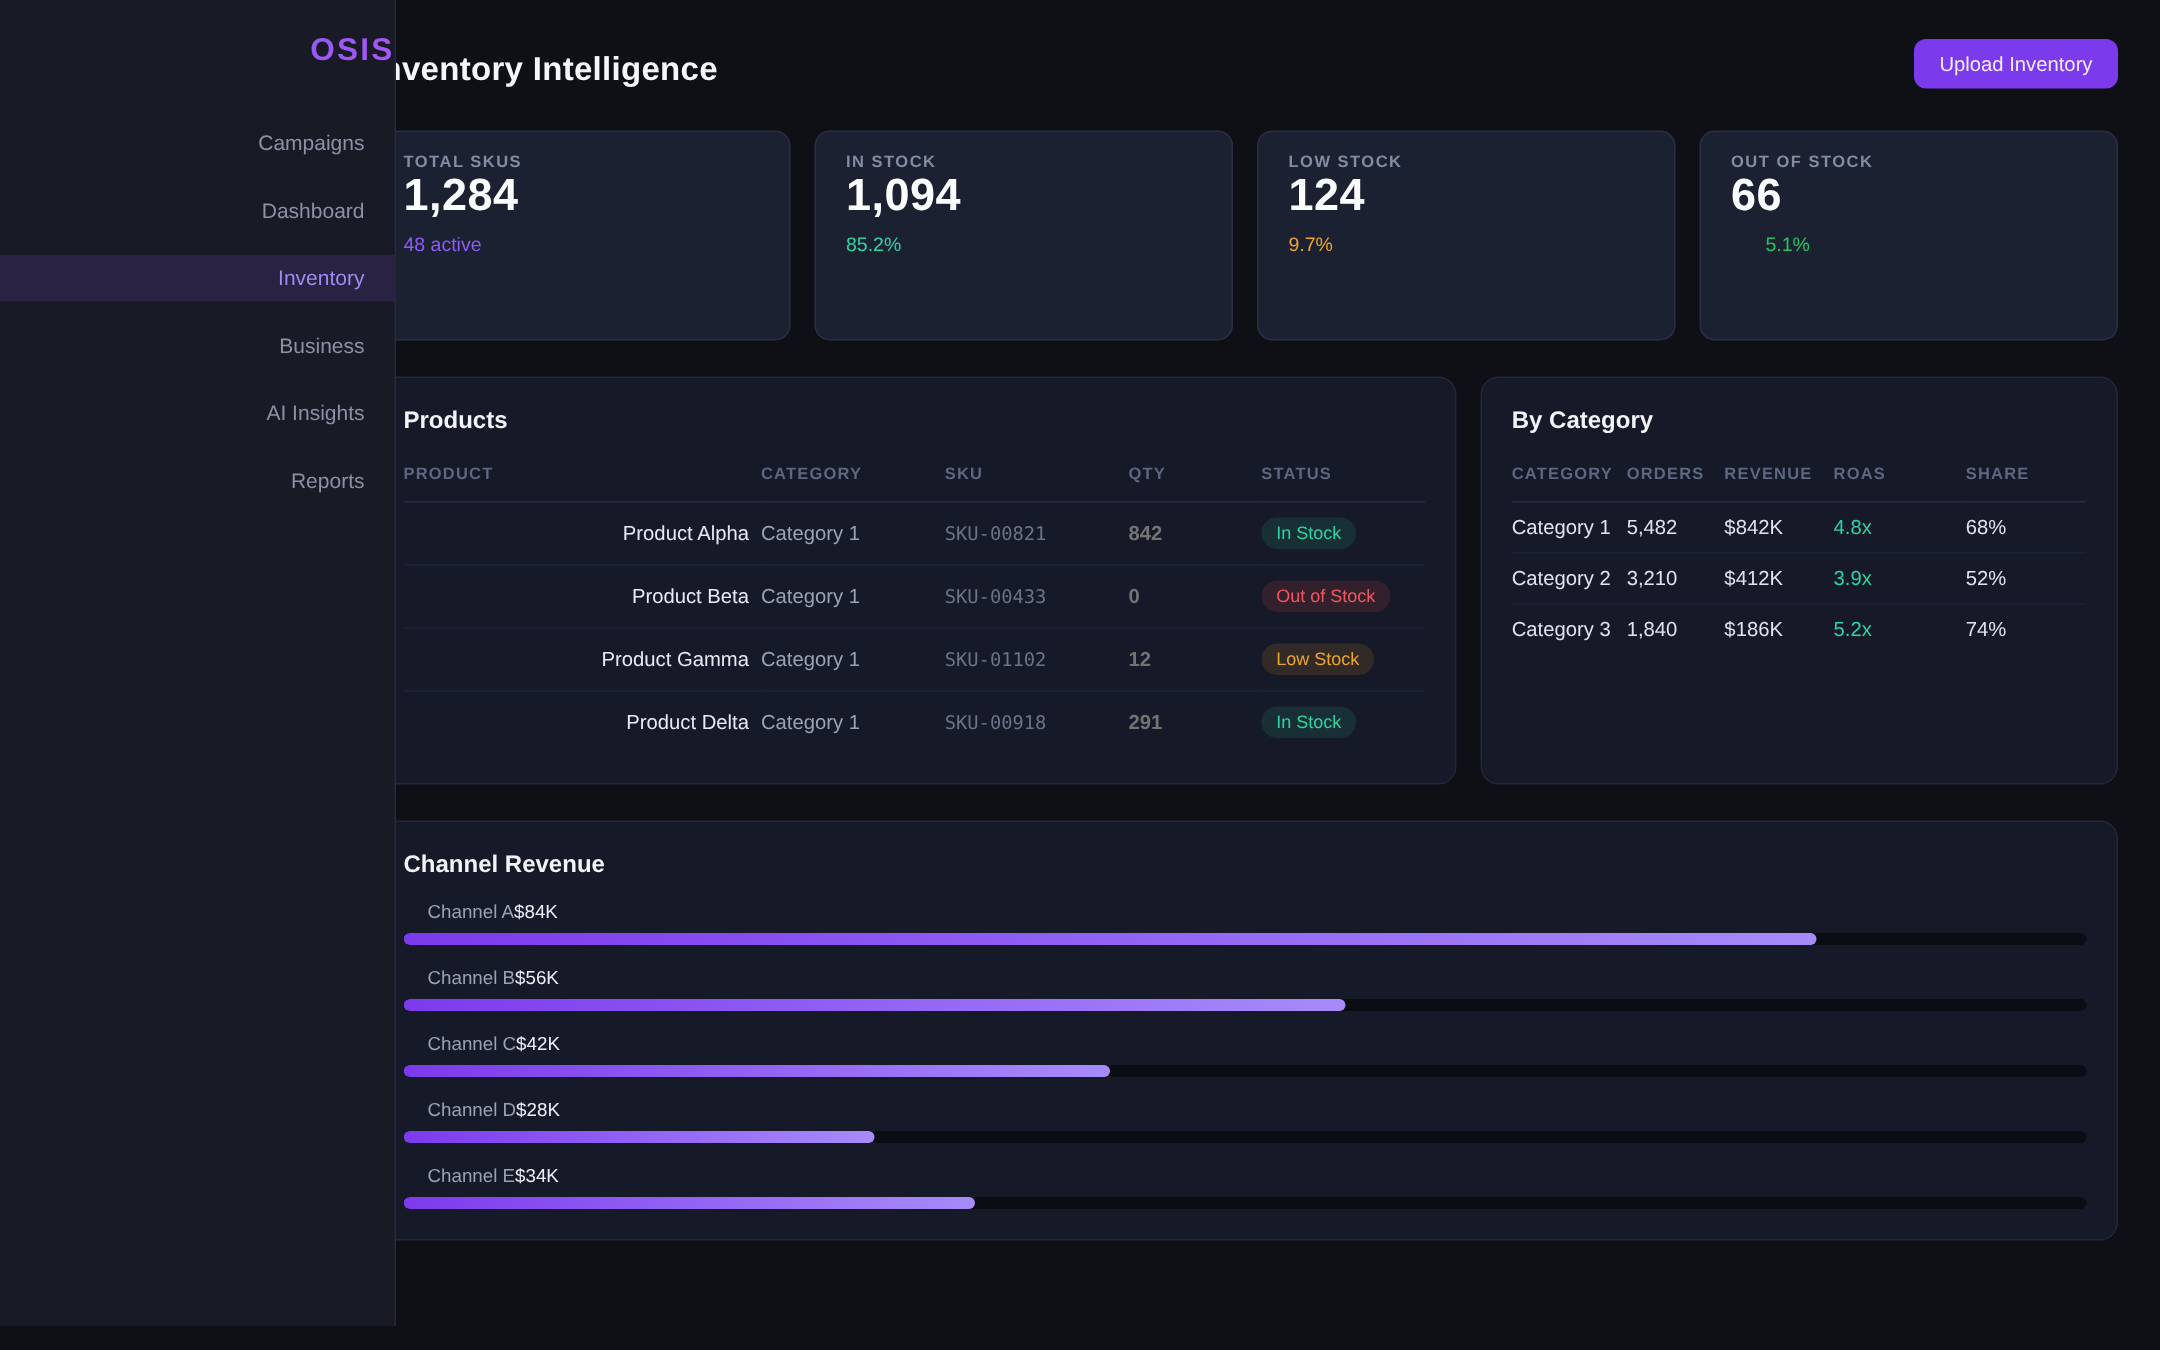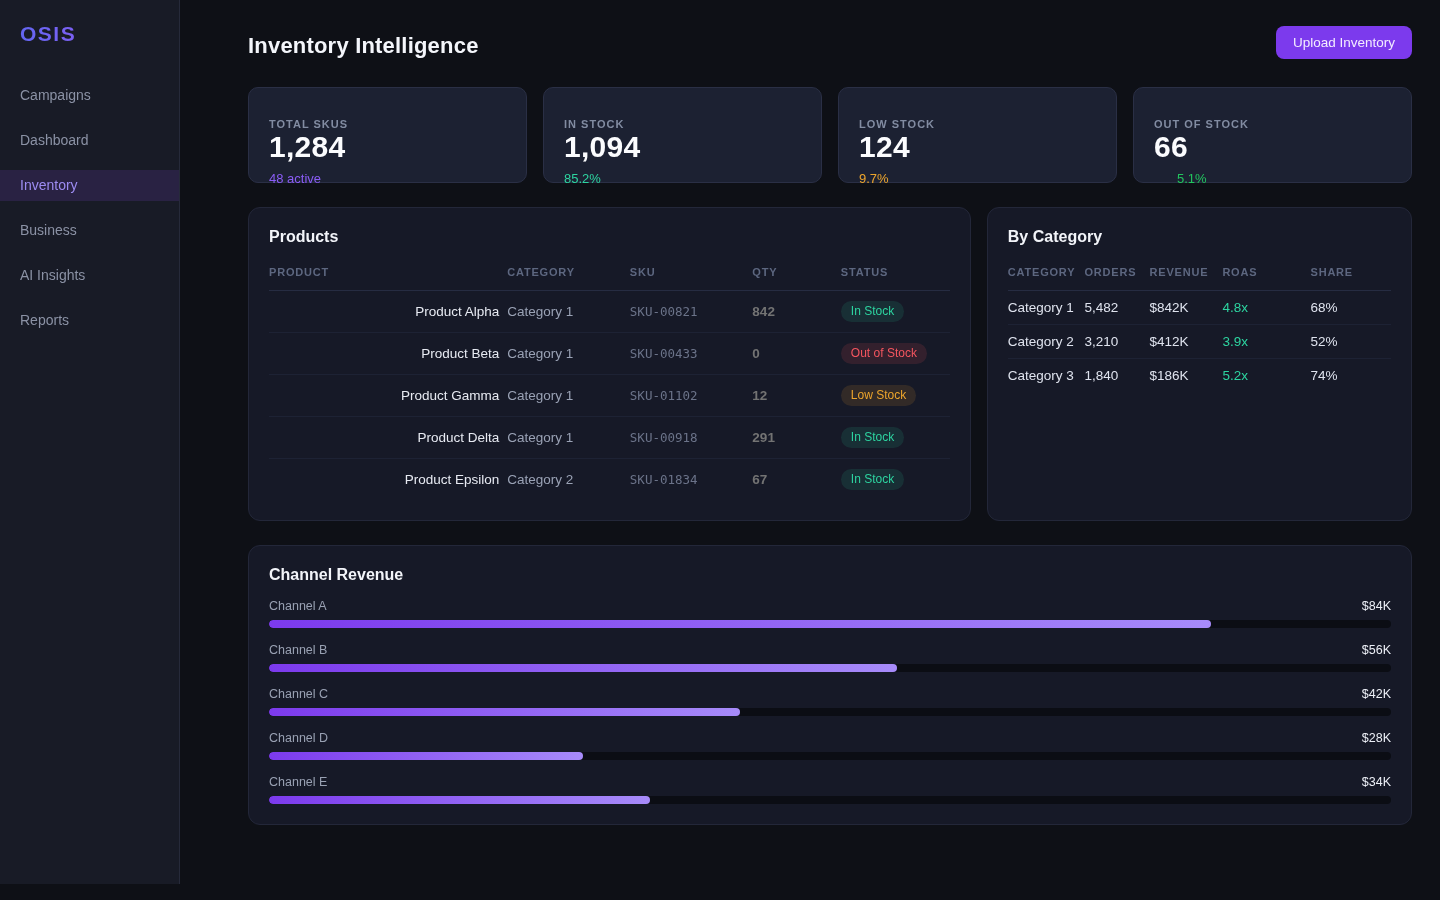--- a/index.html
+++ b/index.html
@@ -6,23 +6,24 @@
   html,body { width:1440px; height:900px; }
   body {
     background:#0e1016;
     color:#e8ebf2;
     font-family:"Liberation Sans","DejaVu Sans",sans-serif;
     overflow:hidden;
   }
 
   
   .sidebar {
-    position:fixed; left:0; top:0; bottom:16px; width:180px;
+    position:fixed; left:0; top:0; bottom:16px; width:264px;
     background:#181b26;
     border-right:1px solid #262a3a;
+    text-align:right;
   }
   .logo {
     margin:22px 0 0 20px;
     font-size:21px; font-weight:bold; letter-spacing:1.5px;
     background:linear-gradient(90deg,#6366f1,#a855f7);
     -webkit-background-clip:text; background-clip:text;
     -webkit-text-fill-color:transparent; color:transparent;
   }
   .nav { margin-top:34px; }
   .nav-item {
@@ -41,21 +42,21 @@
   .upload-btn {
     background:#7c3aed; color:#f3ecff; border:none; cursor:pointer;
     font-family:inherit; font-size:13.5px;
     padding:9px 17px; border-radius:8px;
   }
 
   
   .stats { display:grid; grid-template-columns:repeat(4,1fr); gap:16px; margin-top:28px; }
   .card {
     background:#1c2132; border:1px solid #2a2f45; border-radius:10px;
-    padding:30px 20px; height:96px;
+    padding:14px 20px; height:140px;
   }
   .card-label { font-size:11px; letter-spacing:1px; color:#828ca2; font-weight:bold; }
   .card-value { font-size:30px; font-weight:bold; color:#fbfcfe; margin-top:0; letter-spacing:.3px; }
   .card-sub { font-size:13px; margin-top:7px; }
   .card-sub[data-variant="purple"] { color:#8b5cf6; }
   .card-sub[data-variant="green"]  { color:#2dd4a0; }
   .card-sub[data-variant="orange"] { color:#eda52c; }
   .card-sub[data-variant="red"]    { color:#22c55e;margin-left:23px; }
 
   
@@ -99,21 +100,21 @@
   .category-table col.c3 { width:19%; }
   .category-table col.c4 { width:23%; }
   .category-table col.c5 { width:21%; }
   .category-table td { padding:9px 8px 9px 0; }
   .td-roas  { color:#2dd4a0; }
   .td-plain { color:#dfe3ee; }
 
   
   .channels { margin-top:24px; margin-bottom:28px; }
   .channel-row { margin-top:15px; }
-  .channel-head { display:flex; justify-content:space-between; align-items:baseline; margin-bottom:7px; }
+  .channel-head { display:flex; align-items:baseline; margin-bottom:7px;margin-left:16px; }
   .channel-label { font-size:12.5px; color:#99a1b3; }
   .channel-value { font-size:12.5px; color:#eceff6; }
   .bar-track { height:8px; border-radius:4px; background:#0b0d14; overflow:hidden; }
   .bar-fill  { height:100%; border-radius:4px; background:linear-gradient(90deg,#7c3aed,#a78bfa); }
 </style>
 </head>
 <body>
 
 <aside class="sidebar">
   <div class="logo">OSIS</div>
@@ -200,27 +201,20 @@
             <td class="td-qty">12</td>
             <td><span class="badge" data-variant="low">Low Stock</span></td>
           </tr>
           <tr>
             <td class="td-name">Product Delta</td>
             <td class="td-cat">Category 1</td>
             <td class="td-sku">SKU-00918</td>
             <td class="td-qty">291</td>
             <td><span class="badge" data-variant="in">In Stock</span></td>
           </tr>
-          <tr>
-            <td class="td-name">Product Epsilon</td>
-            <td class="td-cat">Category 2</td>
-            <td class="td-sku">SKU-01834</td>
-            <td class="td-qty">67</td>
-            <td><span class="badge" data-variant="in">In Stock</span></td>
-          </tr>
         </tbody>
       </table>
     </section>
 
     <section class="panel">
       <h2 class="panel-title">By Category</h2>
       <table class="category-table">
         <colgroup>
             <col class="c1">
             <col class="c2">

